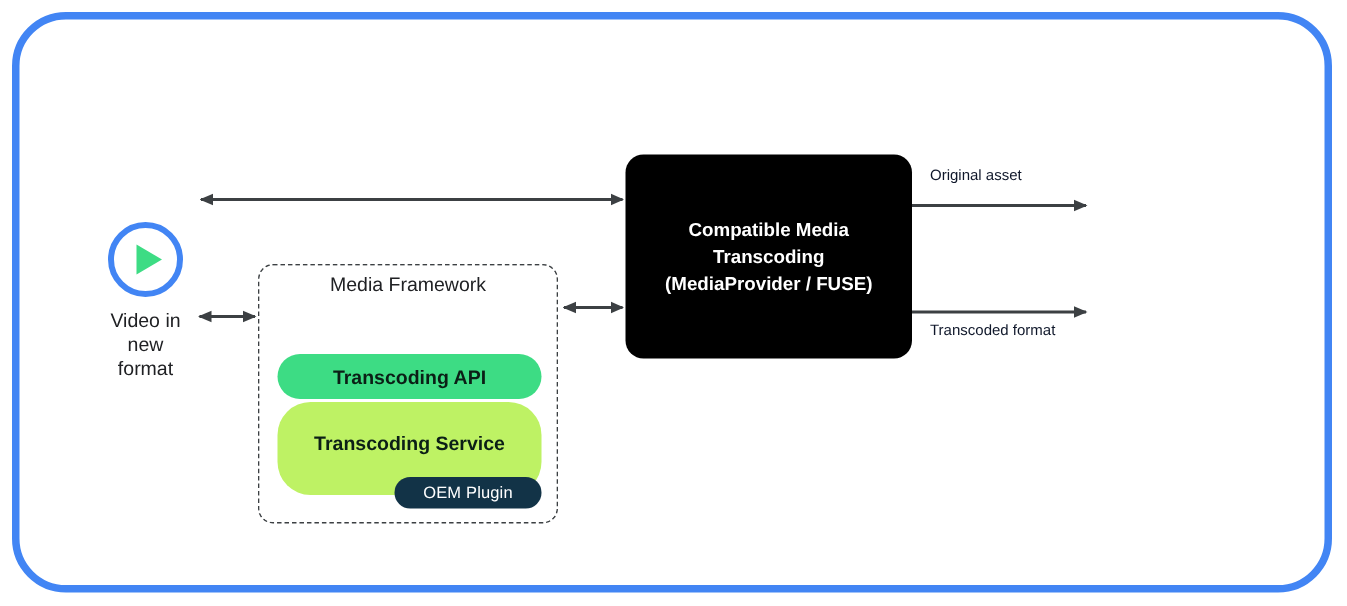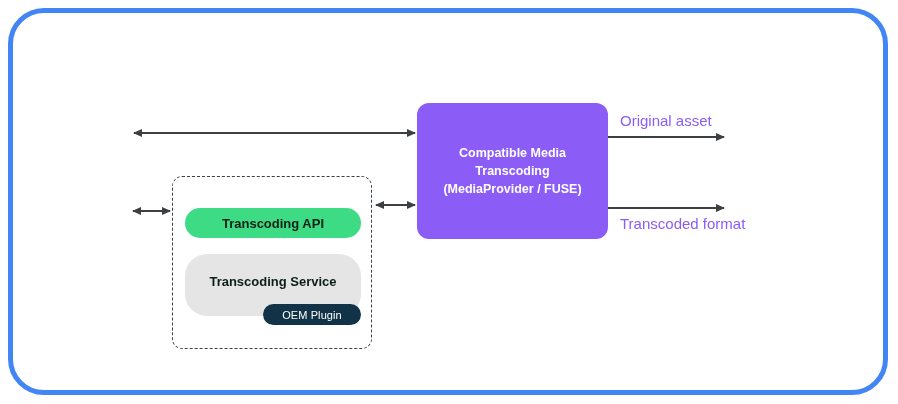--- a/index.html
+++ b/index.html
@@ -96,33 +96,34 @@
   .stack-pill {
     position: absolute;
     left: 12px;
     width: 176px;
     box-sizing: border-box;
     border-radius: 18px;
     display: flex;
     align-items: center;
     justify-content: center;
     text-align: center;
+    margin-top: 28px;
   }
   .pill-api {
     top: 31px;
     height: 30px;
     background: #3ddc84;
     font-size: 13px;
     font-weight: bold;
     color: #0b1f16;
   }
   .pill-service {
-    top: 77px;
+    top: 63px;
     height: 62px;
-    background: #e5e5e5;
+    background: #bef264;
     border-radius: 22px;
     font-size: 13px;
     font-weight: bold;
     color: #0b1f16;
   }
   .pill-service .svc-label {
     position: absolute;
     left: 0;
     top: 20px;
     width: 100%;
@@ -155,21 +156,21 @@
   }
 
   
   .cmt-box {
     position: absolute;
     left: 417px;
     top: 103px;
     width: 191px;
     height: 136px;
     border-radius: 12px;
-    background: #8b5cf6;
+    background: #000000;
     color: #ffffff;
     font-size: 12.5px;
     font-weight: bold;
     line-height: 18px;
     display: flex;
     align-items: center;
     justify-content: center;
     text-align: center;
     white-space: pre-line;
     padding: 0 8px;
@@ -181,22 +182,22 @@
     position: absolute;
     left: 0; top: 0;
     width: 898px;
     height: 404px;
     pointer-events: none;
   }
 
   
   .asset-label {
     position: absolute;
-    font-size: 15px;
-    color: #8b5cf6;
+    font-size: 10px;
+    color: #0f172a;
     white-space: nowrap;
   }
   .asset-original { left: 620px; top: 112px; }
   .asset-transcoded { left: 620px; top: 215px; }
 
   .apps-label {
     position: absolute;
     font-size: 13px;
     line-height: 17px;
     color: #202124;
@@ -226,22 +227,31 @@
 
     <line x1="133" y1="211" x2="170" y2="211" stroke="#3c4043" stroke-width="2" marker-start="url(#atail)" marker-end="url(#ahead)"></line>
 
     <line x1="376" y1="205" x2="415" y2="205" stroke="#3c4043" stroke-width="2" marker-start="url(#atail)" marker-end="url(#ahead)"></line>
 
     <line x1="608" y1="137" x2="724" y2="137" stroke="#3c4043" stroke-width="2" marker-end="url(#ahead)"></line>
 
     <line x1="608" y1="208" x2="724" y2="208" stroke="#3c4043" stroke-width="2" marker-end="url(#ahead)"></line>
   </svg>
 
+  <div class="video-source">
+    <div class="play-icon">
+      <span class="tri"></span>
+    </div>
+    <div class="video-label">Video in
+new
+format</div>
+  </div>
 
   <div class="framework-box">
+    <div class="framework-title">Media Framework</div>
 
     <div class="stack-pill pill-api">
       <span>Transcoding API</span>
     </div>
 
     <div class="stack-pill pill-service">
       <span class="svc-label">Transcoding Service</span>
       <span class="oem-badge">OEM Plugin</span>
     </div>
 

